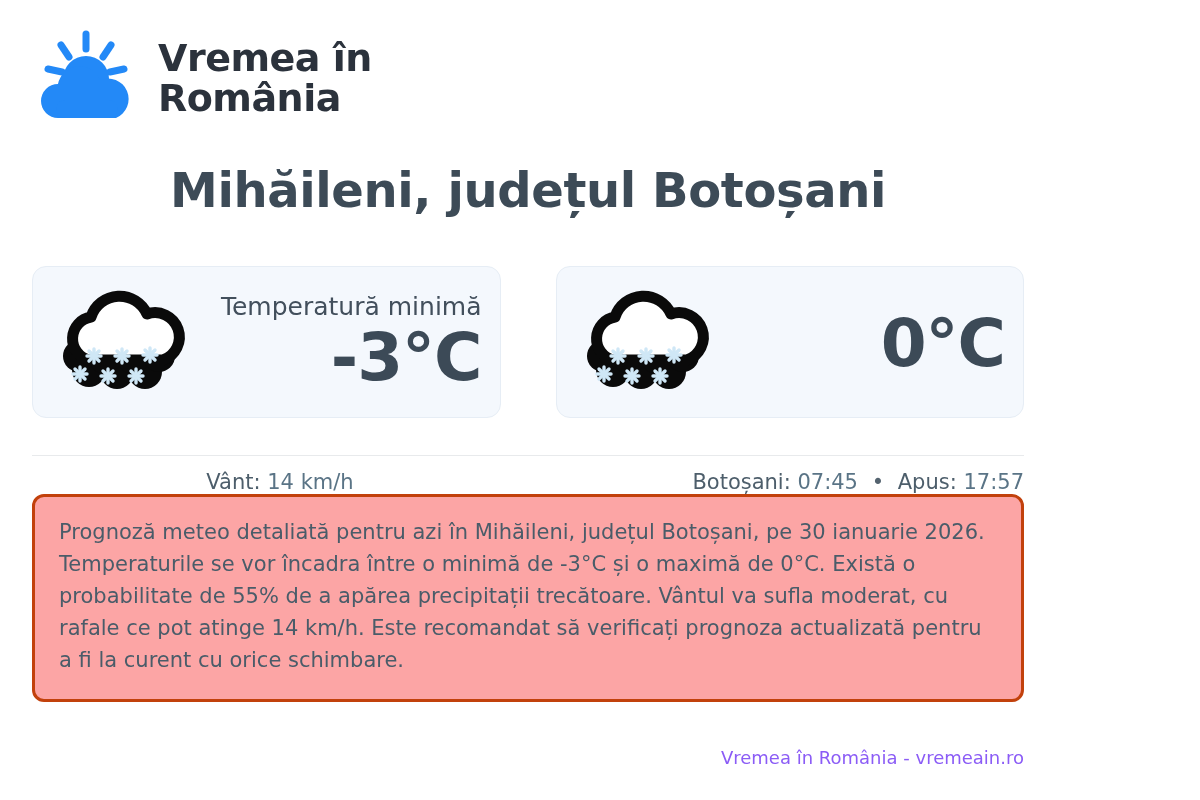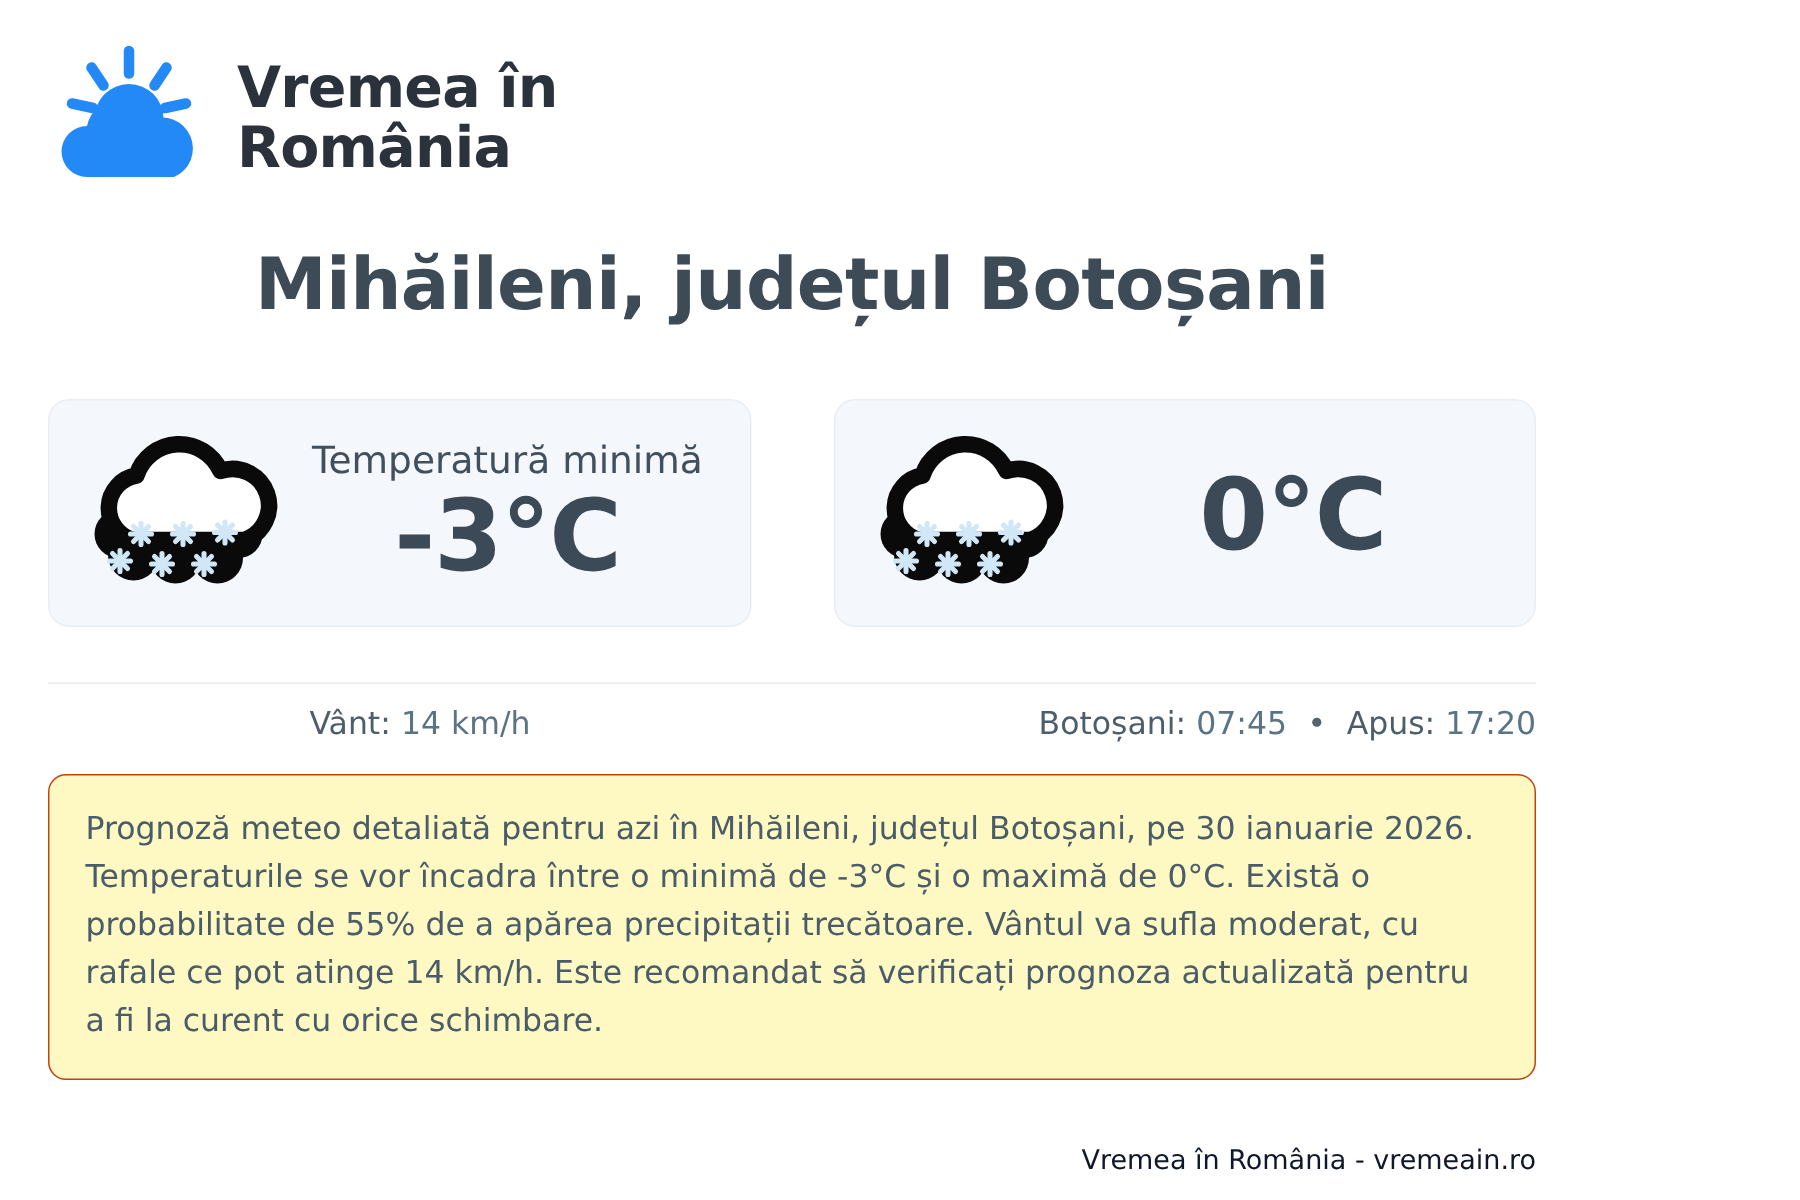--- a/index.html
+++ b/index.html
@@ -82,21 +82,21 @@
     align-items: center;
     padding: 0 10px 0 22px;
   }
   .card-icon {
     width: 140px;
     height: 120px;
     flex: 0 0 140px;
   }
   .card-body {
     flex: 1 1 auto;
-    text-align: center;
+    text-align: right;
     padding-right: 8px;
   }
   .card-label {
     font-size: 25px;
     font-weight: 400;
     color: #424f5c;
     line-height: 1.1;
   }
   .card-value {
     font-size: 66px;
@@ -127,37 +127,36 @@
   .detail-center { text-align: center; }
   .detail-right  { text-align: right; }
   .detail-value { color: #5a7486; }
   .bullet {
     color: #54636f;
     padding: 0 7px;
   }
 
   
   .description {
-    margin-top: 22px;
-    background: #fef9c3;
-    border: 1px solid #c2410c;
+    background: #fca5a5;
+    border: 3px solid #c2410c;
     border-radius: 12px;
     padding: 20px 24px 22px 24px;
     font-size: 21px;
     line-height: 1.52;
     color: #4a5c69;
   }
 
   
   .footer {
     position: absolute;
     right: 32px;
-    bottom: 16px;
+    bottom: 32px;
     font-size: 18px;
-    color: #0f172a;
+    color: #8b5cf6;
   }
 </style>
 </head>
 <body>
 
 <div class="page">
 
   <div class="brand">
     <div class="brand-mark">
       <svg viewBox="0 0 108 100" width="108" height="100" aria-hidden="true">
@@ -305,21 +304,21 @@
   <div class="details">
     <div class="detail detail-center">
       <span>Vânt:</span>
       <span class="detail-value">14 km/h</span>
     </div>
     <div class="detail detail-right">
       <span>Botoșani:</span>
       <span class="detail-value">07:45</span>
       <span class="bullet">•</span>
       <span>Apus:</span>
-      <span class="detail-value">17:20</span>
+      <span class="detail-value">17:57</span>
     </div>
   </div>
 
   <div class="description">Prognoză meteo detaliată pentru azi în Mihăileni, județul Botoșani, pe 30 ianuarie 2026. Temperaturile se vor încadra între o minimă de -3°C și o maximă de 0°C. Există o probabilitate de 55% de a apărea precipitații trecătoare. Vântul va sufla moderat, cu rafale ce pot atinge 14 km/h. Este recomandat să verificați prognoza actualizată pentru a fi la curent cu orice schimbare.</div>
 
   <div class="footer">Vremea în România - vremeain.ro</div>
 
 </div>
 
 </body></html>

